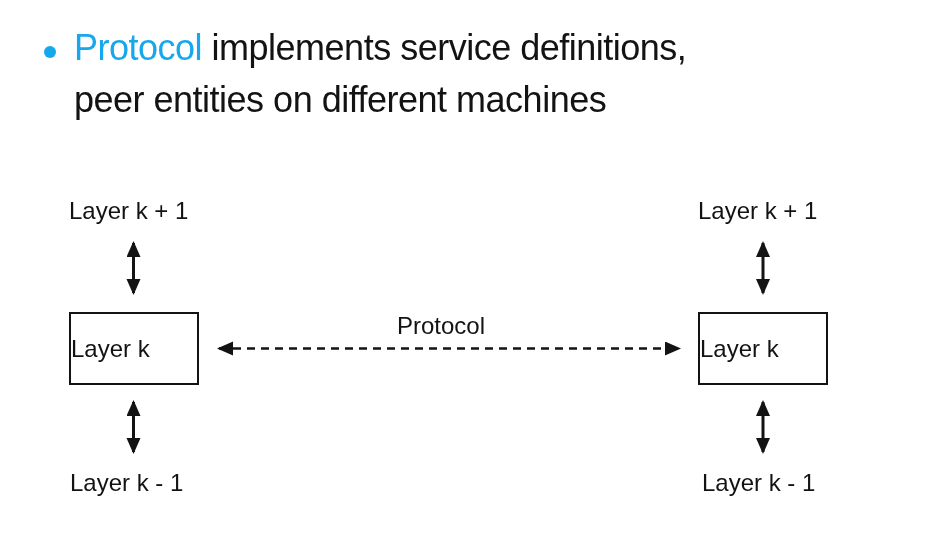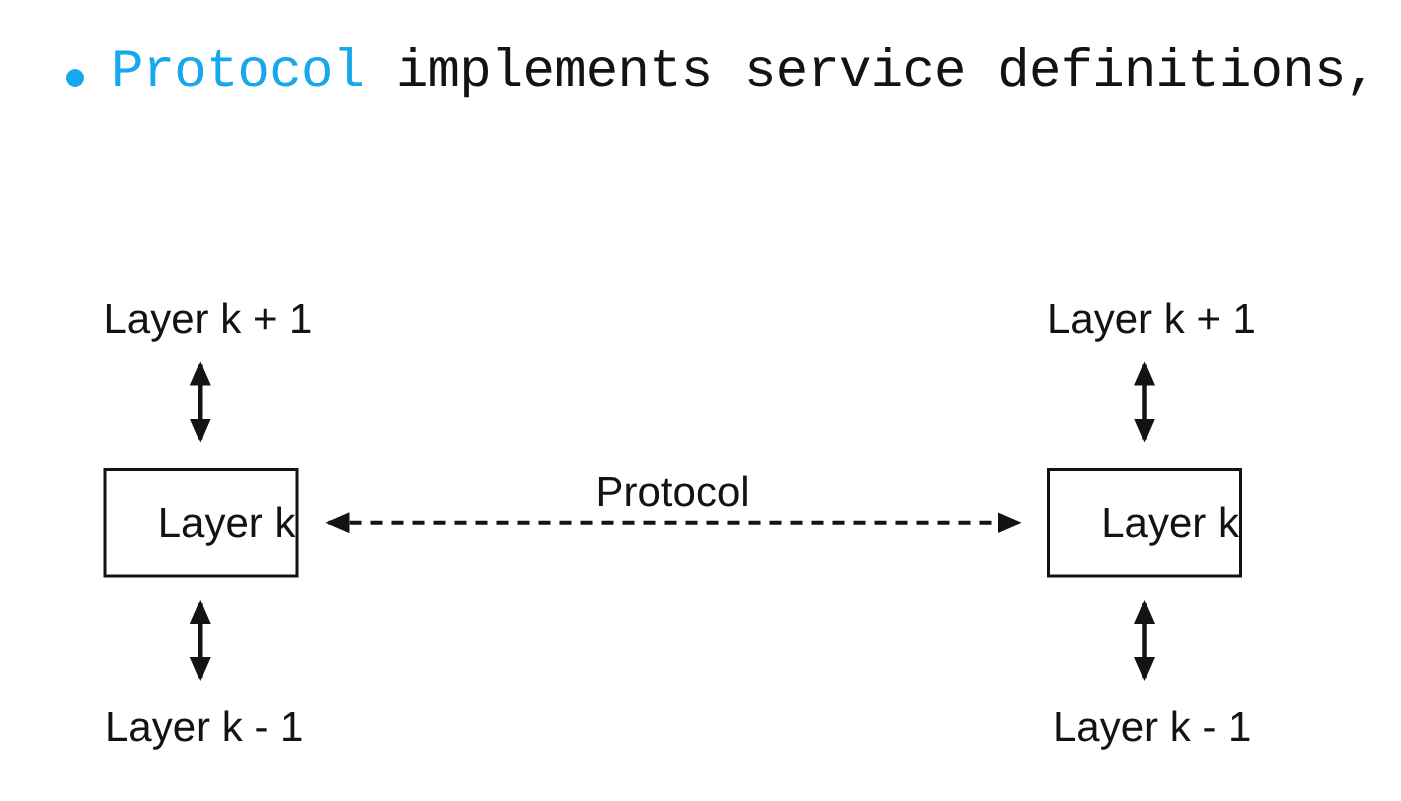--- a/index.html
+++ b/index.html
@@ -23,63 +23,64 @@
   .bullet-marker {
     position: absolute;
     left: 44px; top: 46px;
     width: 12px; height: 12px;
     border-radius: 50%;
     background: var(--accent);
   }
   .bullet-text {
     position: absolute;
     left: 74px; top: 22px;
-    font-family: Liberation Mono, monospace;
+    font-family: Liberation Sans, sans-serif;
     font-size: 36px;
     line-height: 52px;
     letter-spacing: -0.5px;
     white-space: nowrap;
     color: var(--ink);
   }
   .accent { color: var(--accent); }
 
   
   .diagram { position: absolute; inset: 0; }
   .dlabel {
     position: absolute;
-    font-size: 28px;
+    font-size: 24px;
     white-space: nowrap;
     color: var(--ink);
   }
   .layer-box {
     position: absolute;
     width: 130px; height: 73px;
     border: 2px solid var(--ink);
     background: var(--background);
     display: flex;
     align-items: center;
-    justify-content: flex-end;
-    font-size: 28px;
+    justify-content: flex-start;
+    font-size: 24px;
   }
   .box-left  { left: 69px;  top: 312px; }
   .box-right { left: 698px; top: 312px; }
 
   .arrows { position: absolute; inset: 0; width: 934px; height: 534px; }
   .arrow-line { stroke: var(--ink); stroke-width: 3; fill: none; }
   .arrow-line.dashed { stroke-width: 2.6; stroke-dasharray: 8 6; }
   .arrowhead { fill: var(--ink); }
 </style>
 </head>
 <body>
 
 <div class="slide">
 
   <span class="bullet-marker"></span>
   <div class="bullet-text">
     <div><span class="accent">Protocol</span><span> implements service definitions,</span></div>
+    <div>peer entities on different machines</div>
   </div>
 
   <div class="diagram">
 
     <svg class="arrows" viewBox="0 0 934 534" xmlns="http://www.w3.org/2000/svg" aria-hidden="true">
       <defs>
         <marker id="ah" markerUnits="userSpaceOnUse" markerWidth="17" markerHeight="15" refX="14" refY="7" orient="auto-start-reverse">
           <path class="arrowhead" d="M0,0 L16,7 L0,14 Z"></path>
         </marker>
       </defs>

